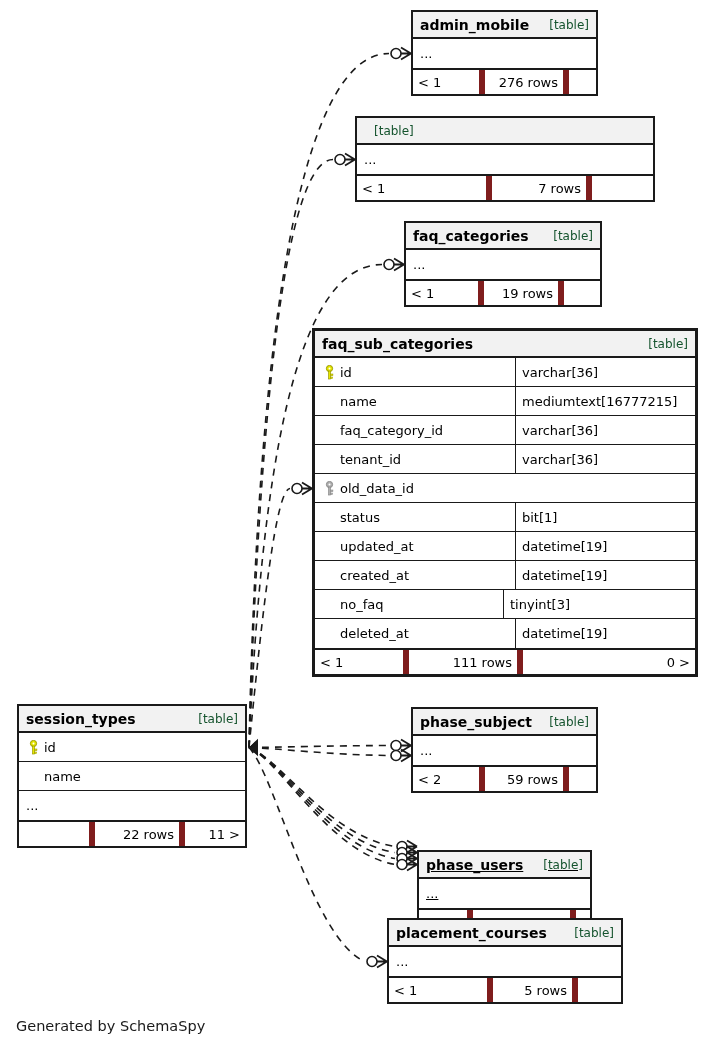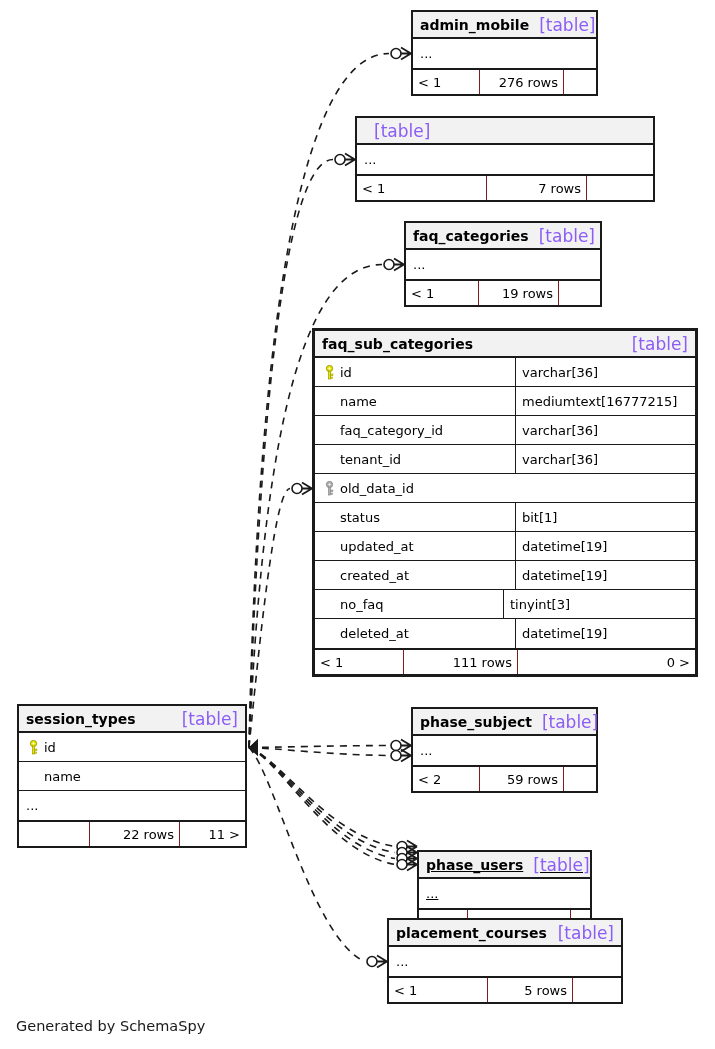--- a/index.html
+++ b/index.html
@@ -52,22 +52,22 @@
     padding: 8px 7px;
     height: 27px;
     white-space: nowrap;
   }
   .tn-title {
     font-weight: bold;
     font-size: 14px;
     color: #000;
   }
   .tn-tag {
-    font-size: 17px;
-    color: #8b5cf6;
+    font-size: 12px;
+    color: #14532d;
     font-weight: normal;
     padding-left: 10px;
   }
 
   .tn-rows {
     display: block;
   }
   .tn-row {
     display: flex;
     height: 29px;
@@ -116,21 +116,21 @@
     display: flex;
     height: 26px;
     box-sizing: border-box;
     border-top: 2px solid #1a1a1a;
     font-size: 13px;
   }
   .tn-footer .f-cell {
     display: flex;
     align-items: center;
     box-sizing: border-box;
-    border-left: 1px solid #7f1d1d;
+    border-left: 6px solid #7f1d1d;
     padding: 0 5px;
     white-space: nowrap;
     overflow: hidden;
   }
   .tn-footer .f-cell:first-child {
     border-left: none;
   }
   .f-left   { justify-content: flex-start; }
   .f-right  { justify-content: flex-end; }
 

